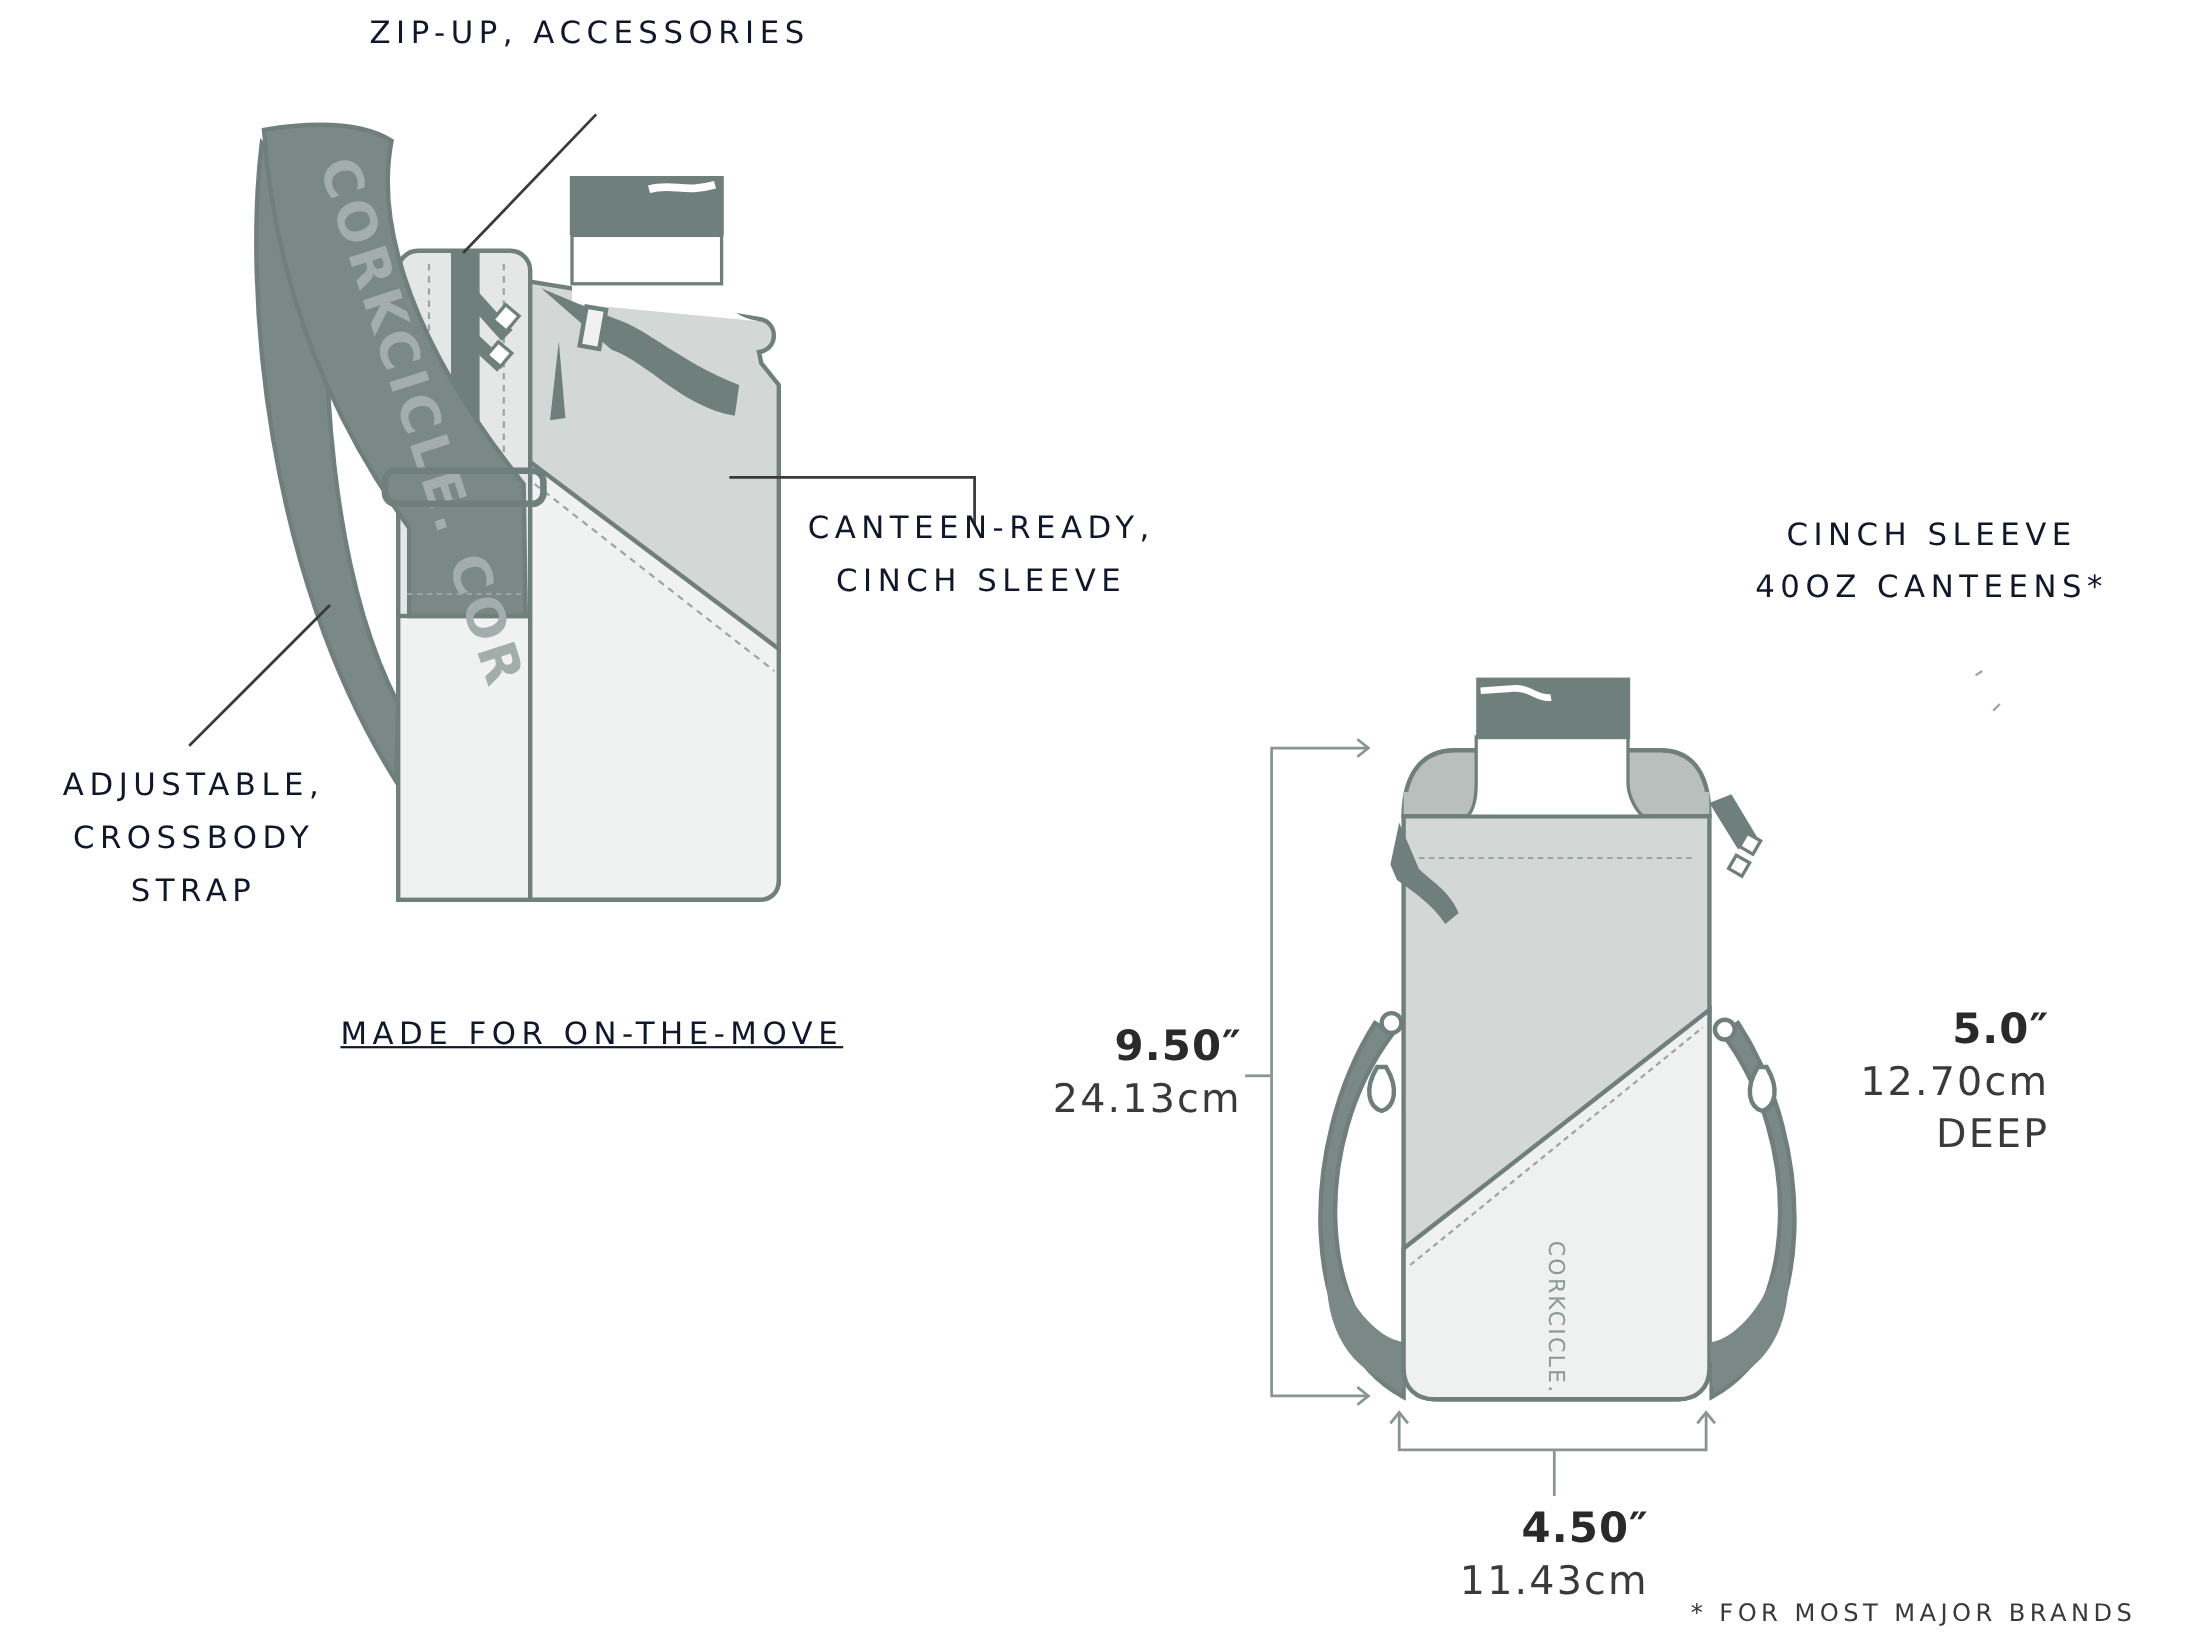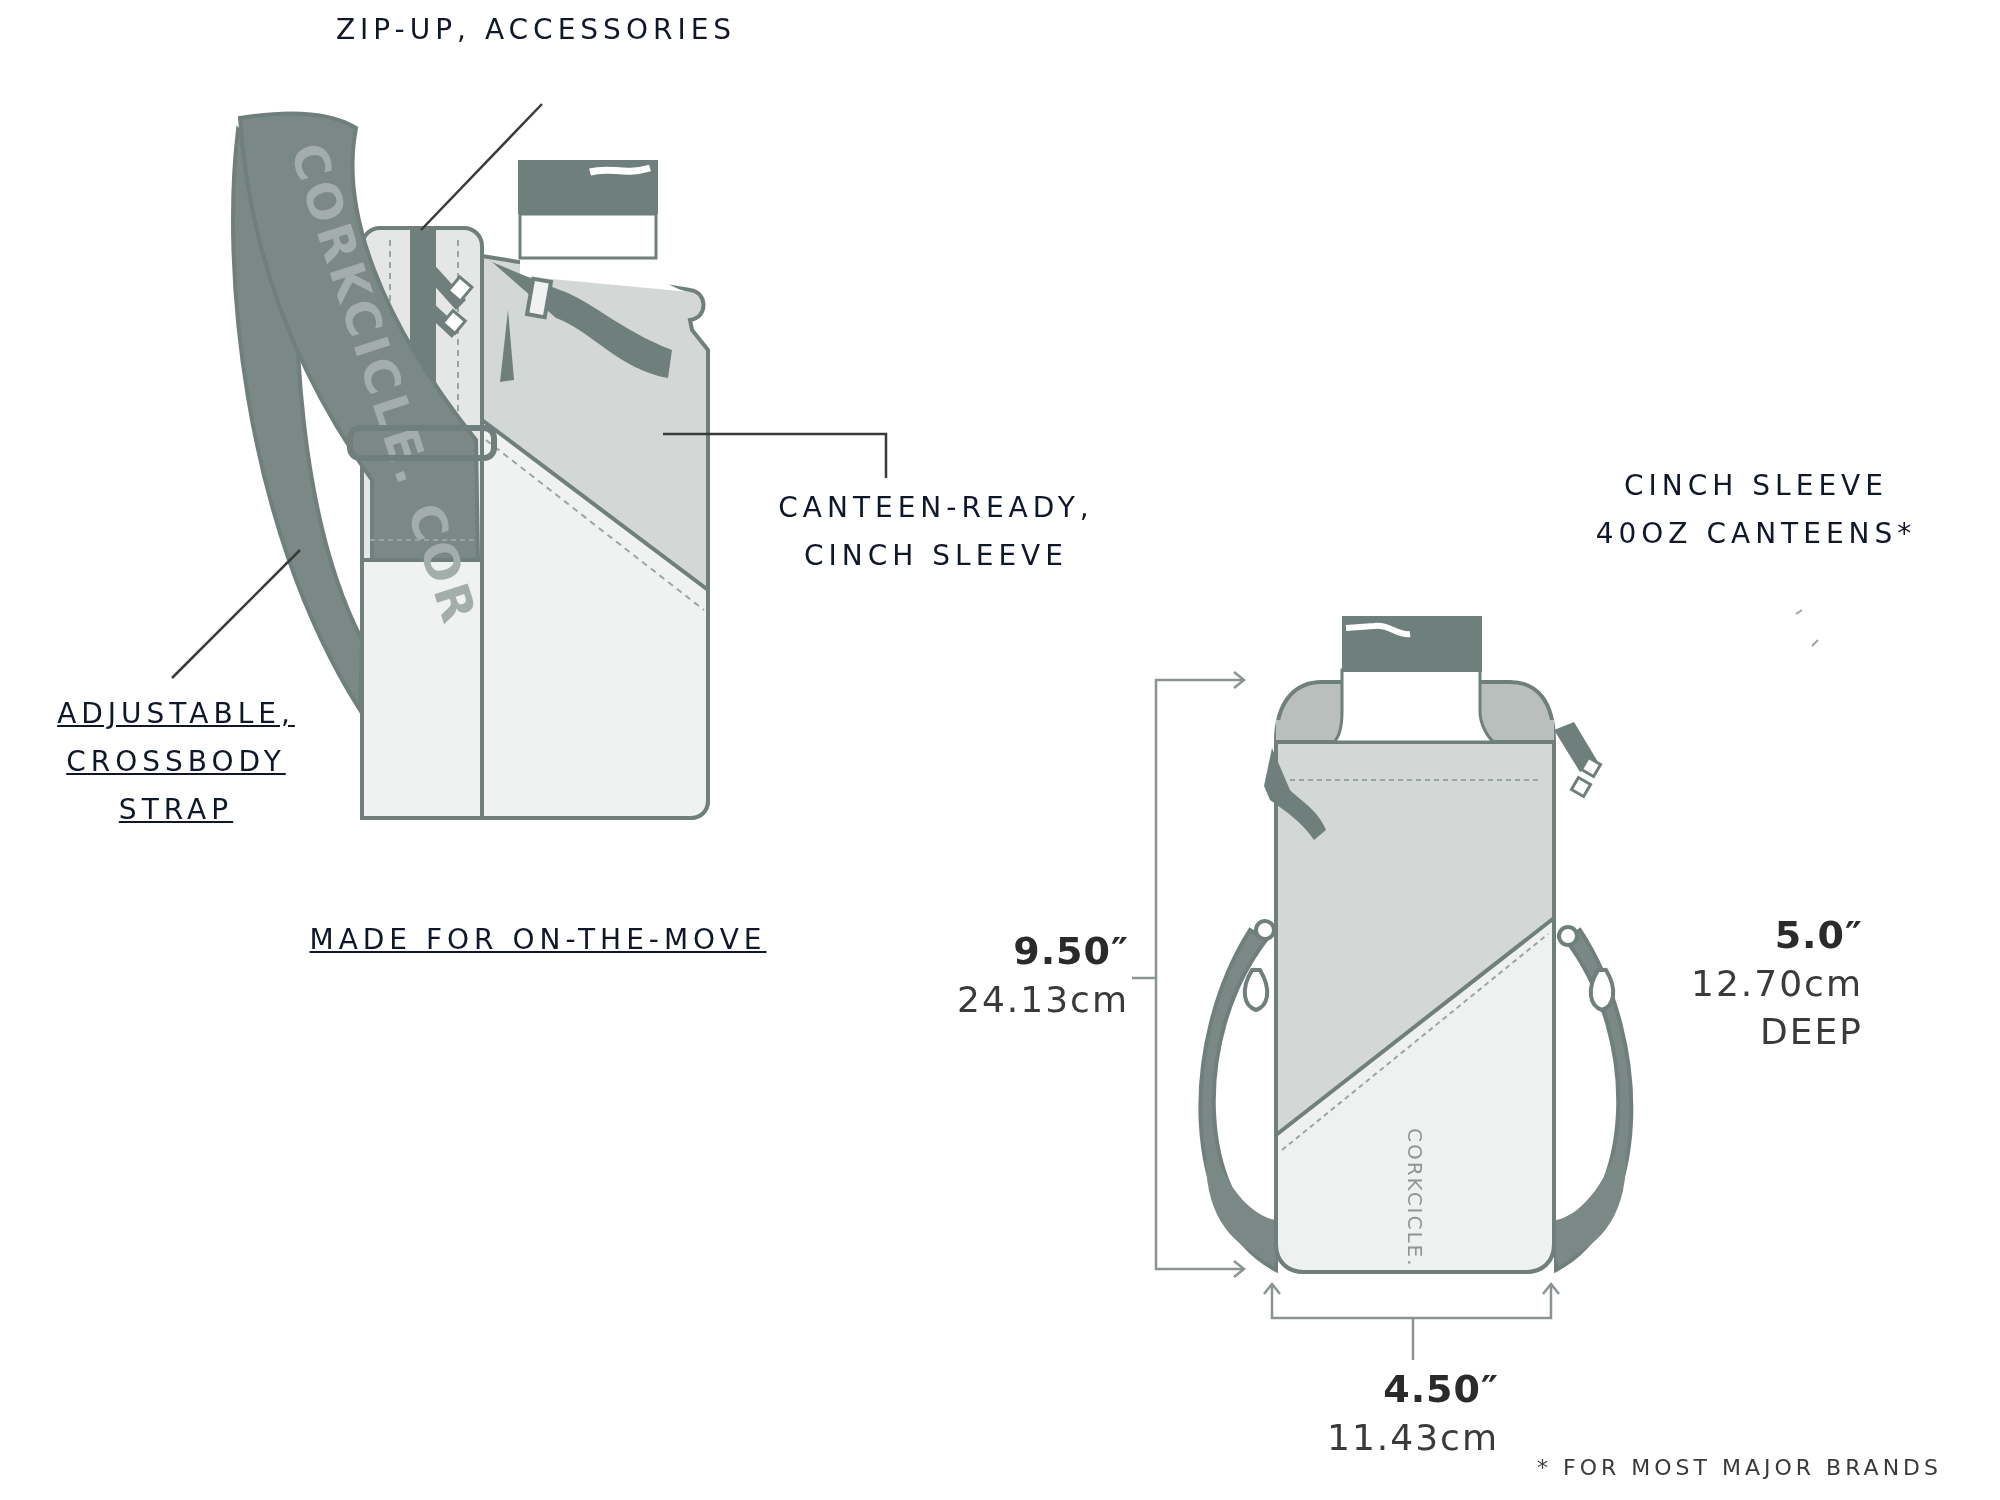--- a/index.html
+++ b/index.html
@@ -169,26 +169,26 @@
   </g>
 
   <path d="M 1796 614 L 1802 610" stroke="#9aa5a3" stroke-width="2"></path>
   <path d="M 1812 646 L 1818 640" stroke="#9aa5a3" stroke-width="2"></path>
 </svg>
 
 <div class="label" style="left:536px; top:6px;">
   <span class="line">ZIP-UP, ACCESSORIES</span>
 </div>
 
-<div class="label" style="left:892px; top:484px;margin-left:44px;">
+<div class="label" style="left:892px; top:456px;">
   <span class="line">CANTEEN-READY,</span>
   <span class="line">CINCH SLEEVE</span>
 </div>
 
-<div class="label" style="left:176px; top:690px;text-decoration:underline;">
+<div class="label" style="left:176px; top:690px;">
   <span class="line">ADJUSTABLE,</span>
   <span class="line">CROSSBODY</span>
   <span class="line">STRAP</span>
 </div>
 
 <div class="label" style="left:538px; top:916px;text-decoration:underline;">
   <span class="line">MADE FOR ON-THE-MOVE</span>
 </div>
 
 <div class="label" style="left:1756px; top:462px;">

